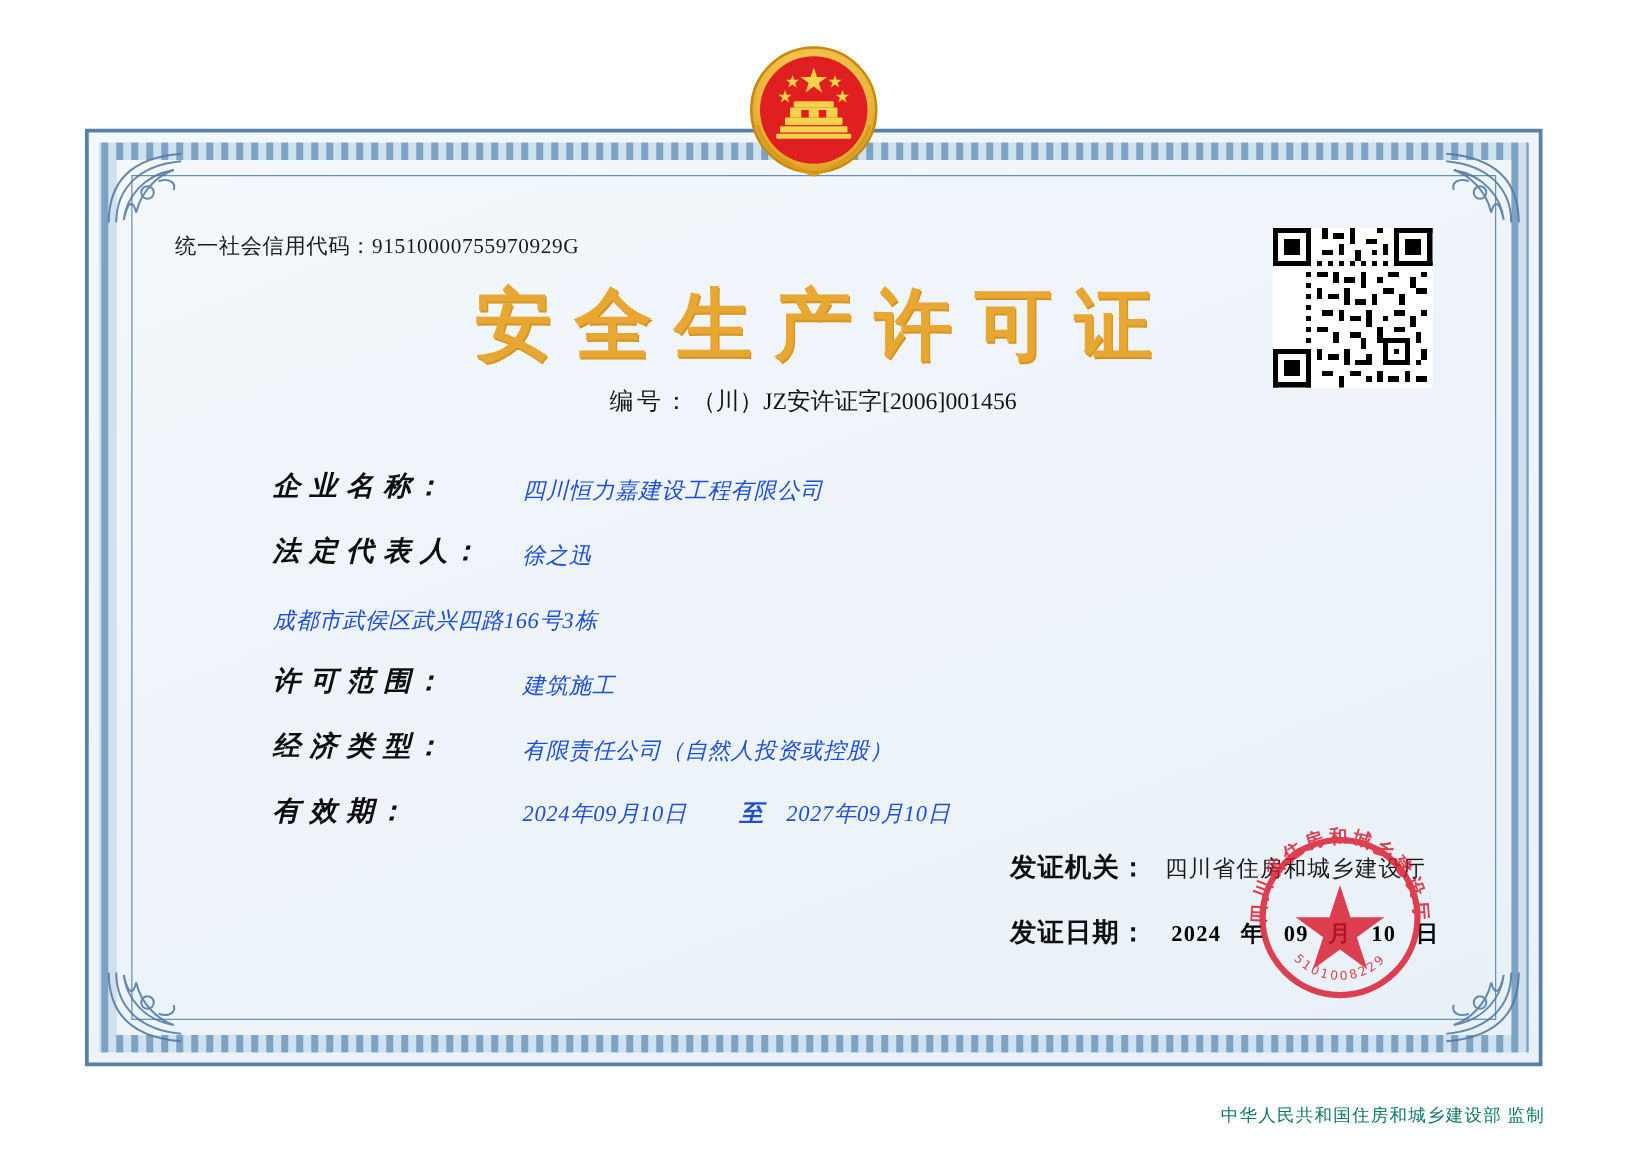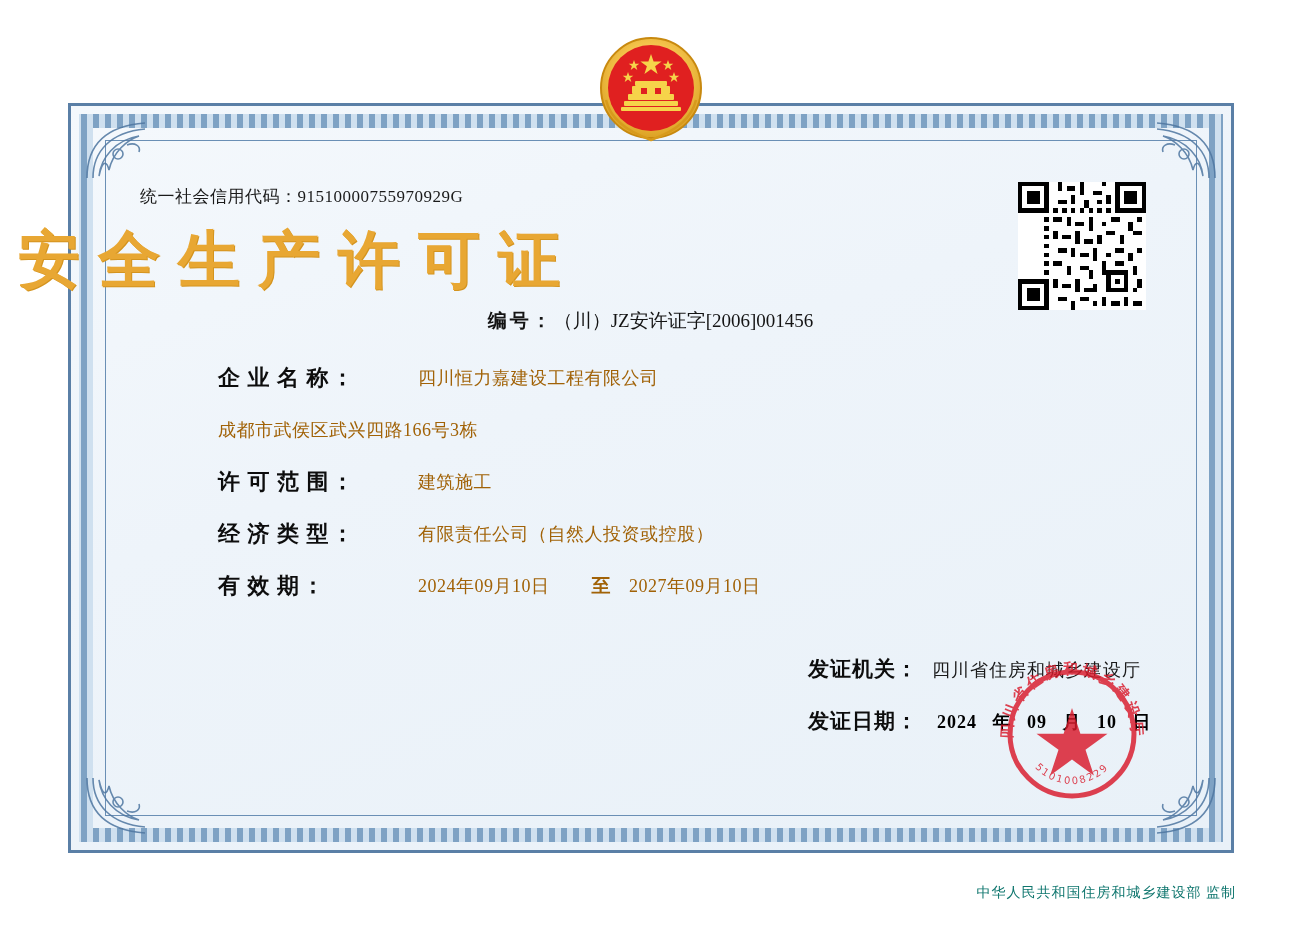--- a/index.html
+++ b/index.html
@@ -100,78 +100,80 @@
     color: #1a1a1a;
     letter-spacing: .5px;
     white-space: nowrap;
   }
 
   .main-title {
     position: absolute;
     left: 0;
     top: 218px;
     width: 1301px;
+    text-align: center;
     font-family: "DejaVu Sans", "Liberation Sans", sans-serif;
     font-weight: 700;
     font-size: 62px;
     letter-spacing: 18px;
     text-indent: 18px;
     color: #e8a733;
     text-shadow: 1px 1px 0 #d4941f;
   }
 
   .serial {
     position: absolute;
     left: 0;
     top: 308px;
     width: 1301px;
     text-align: center;
     font-size: 19px;
     color: #141414;
   }
-  .serial .lbl { font-weight: 700; letter-spacing: 3px; }
+  .serial .lbl { font-weight: 400; letter-spacing: 3px; }
 
   .fields {
     position: absolute;
     left: 218px;
     top: 352px;
     width: 900px;
   }
   .field-row {
     display: flex;
-    align-items: center;
+    align-items: flex-end;
     height: 52px;
+    font-style: italic;
   }
   .field-label {
     width: 200px;
     flex: 0 0 200px;
     font-size: 22px;
     font-weight: 700;
     color: #0d0d0d;
     letter-spacing: 1px;
     white-space: nowrap;
   }
   .field-colon { margin-left: 2px; }
   .field-value {
     font-size: 18px;
-    color: #a16207;
+    color: #1d4ed8;
     letter-spacing: .5px;
     white-space: nowrap;
   }
   .valid-to-sep {
     display: inline-block;
     font-size: 19px;
     font-weight: 700;
     margin: 0 18px 0 42px;
   }
 
   .issuer-block {
     position: absolute;
     left: 808px;
-    top: 655px;
+    top: 680px;
     width: 420px;
   }
   .issuer-row {
     display: flex;
     align-items: baseline;
     height: 52px;
     white-space: nowrap;
   }
   .issuer-label {
     font-size: 21px;
@@ -326,20 +328,26 @@
 
     <div class="fields">
 
       <div class="field-row">
         <div class="field-label">
           <span>企 业 名 称</span><span class="field-colon">：</span>
         </div>
         <div class="field-value">四川恒力嘉建设工程有限公司</div>
       </div>
 
+      <div class="field-row">
+        <div class="field-label">
+          <span>法 定 代 表 人</span><span class="field-colon">：</span>
+        </div>
+        <div class="field-value">徐之迅</div>
+      </div>
 
       <div class="field-row">
         <div class="field-value">成都市武侯区武兴四路166号3栋</div>
       </div>
 
       <div class="field-row">
         <div class="field-label">
           <span>许 可 范 围</span><span class="field-colon">：</span>
         </div>
         <div class="field-value">建筑施工</div>

